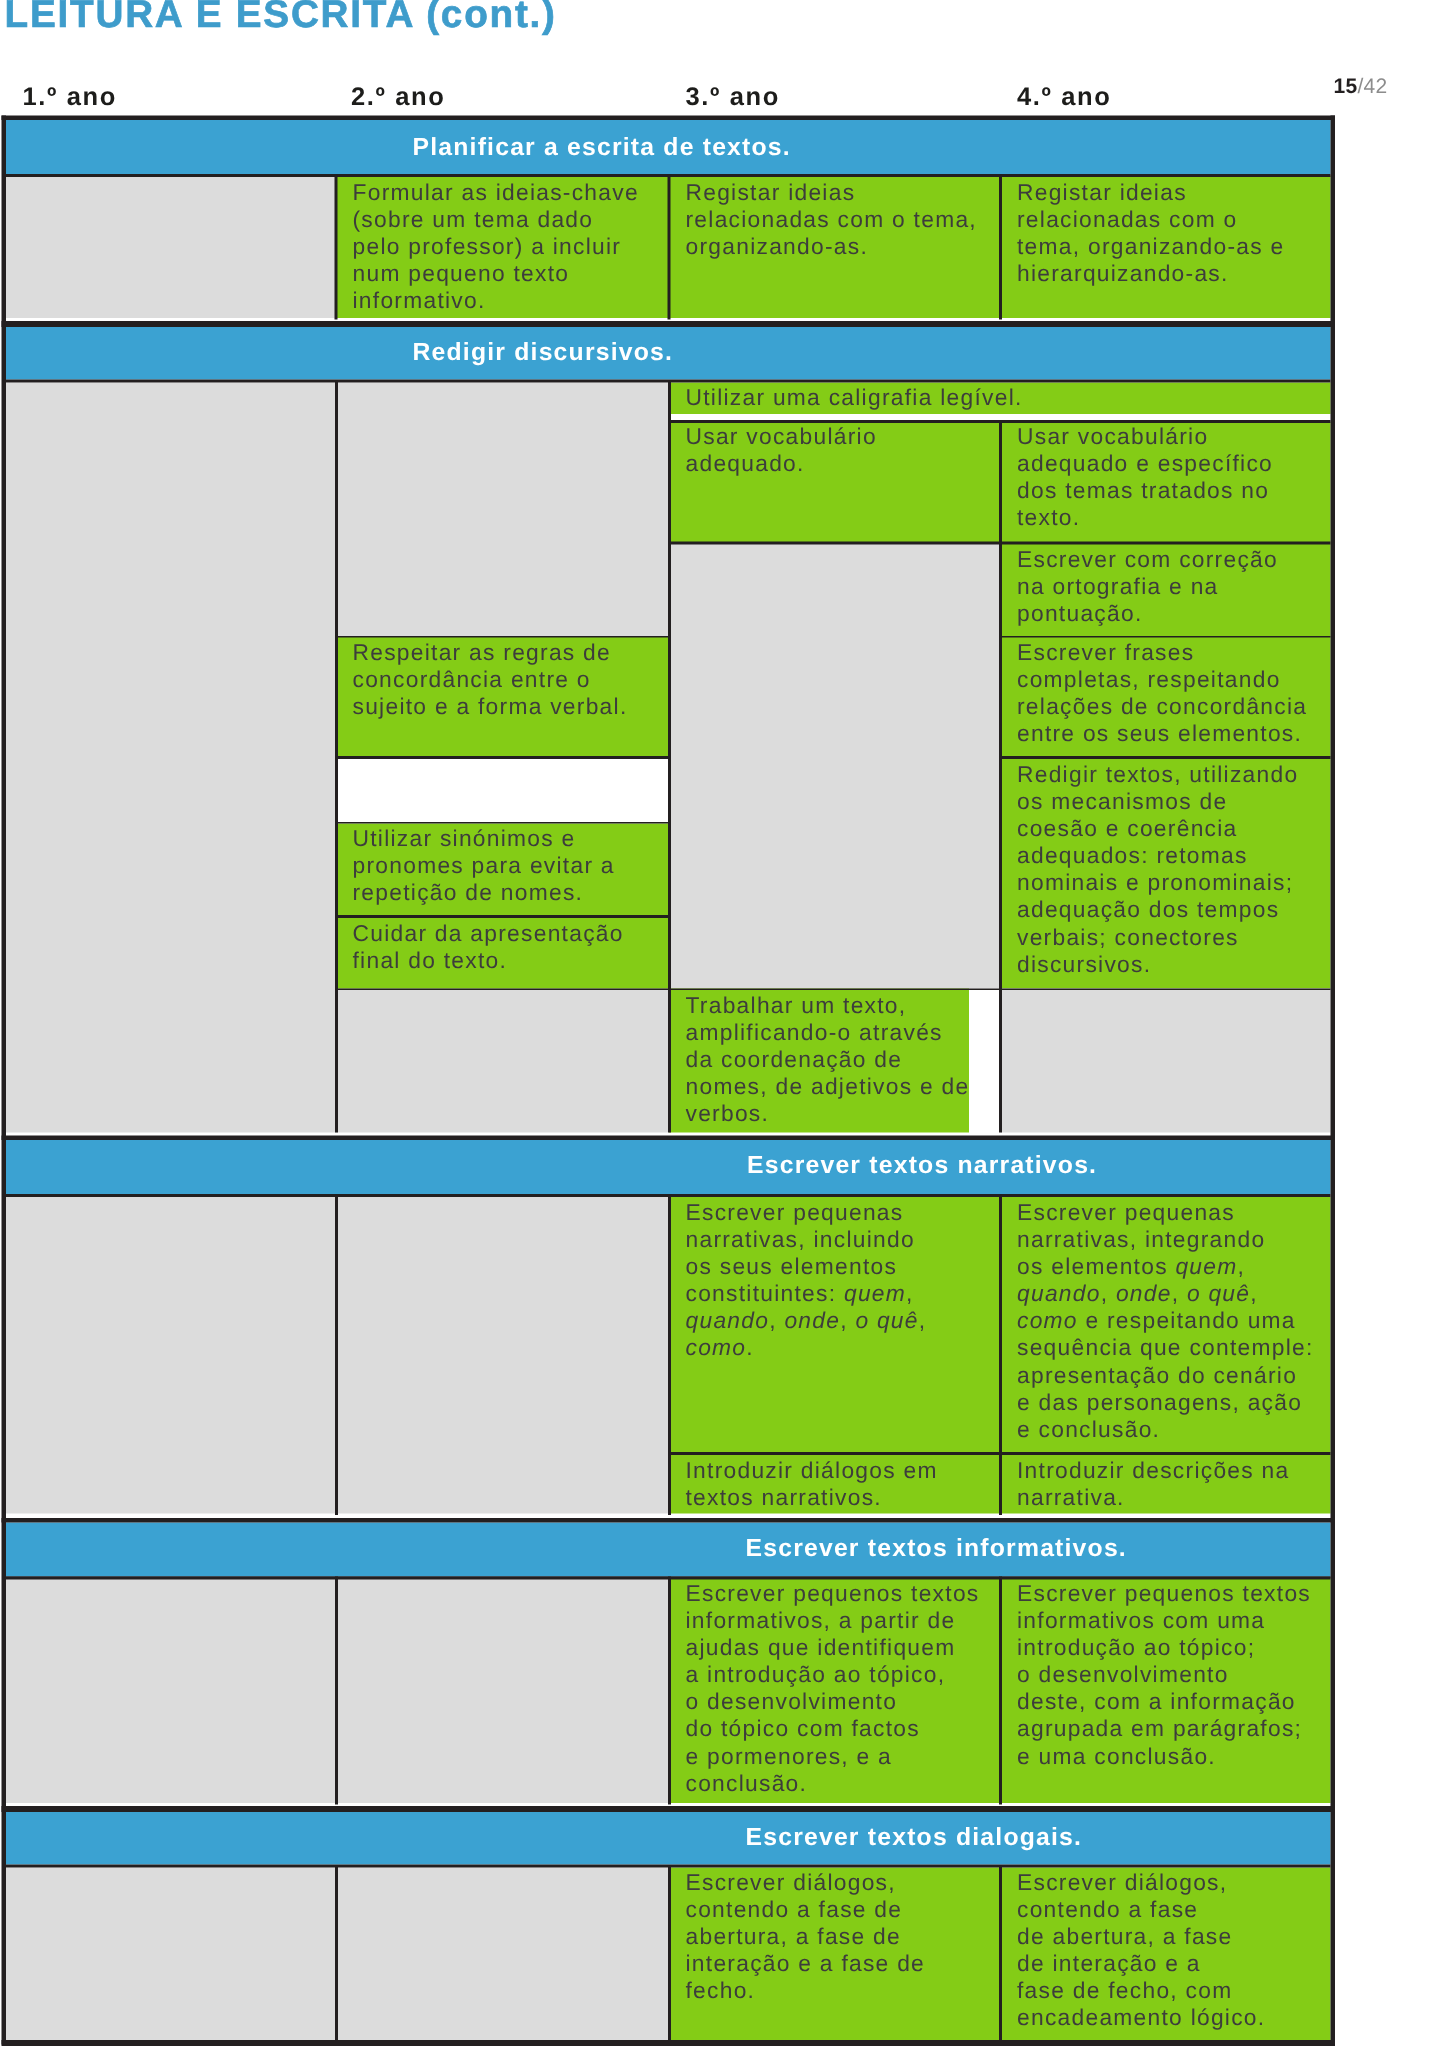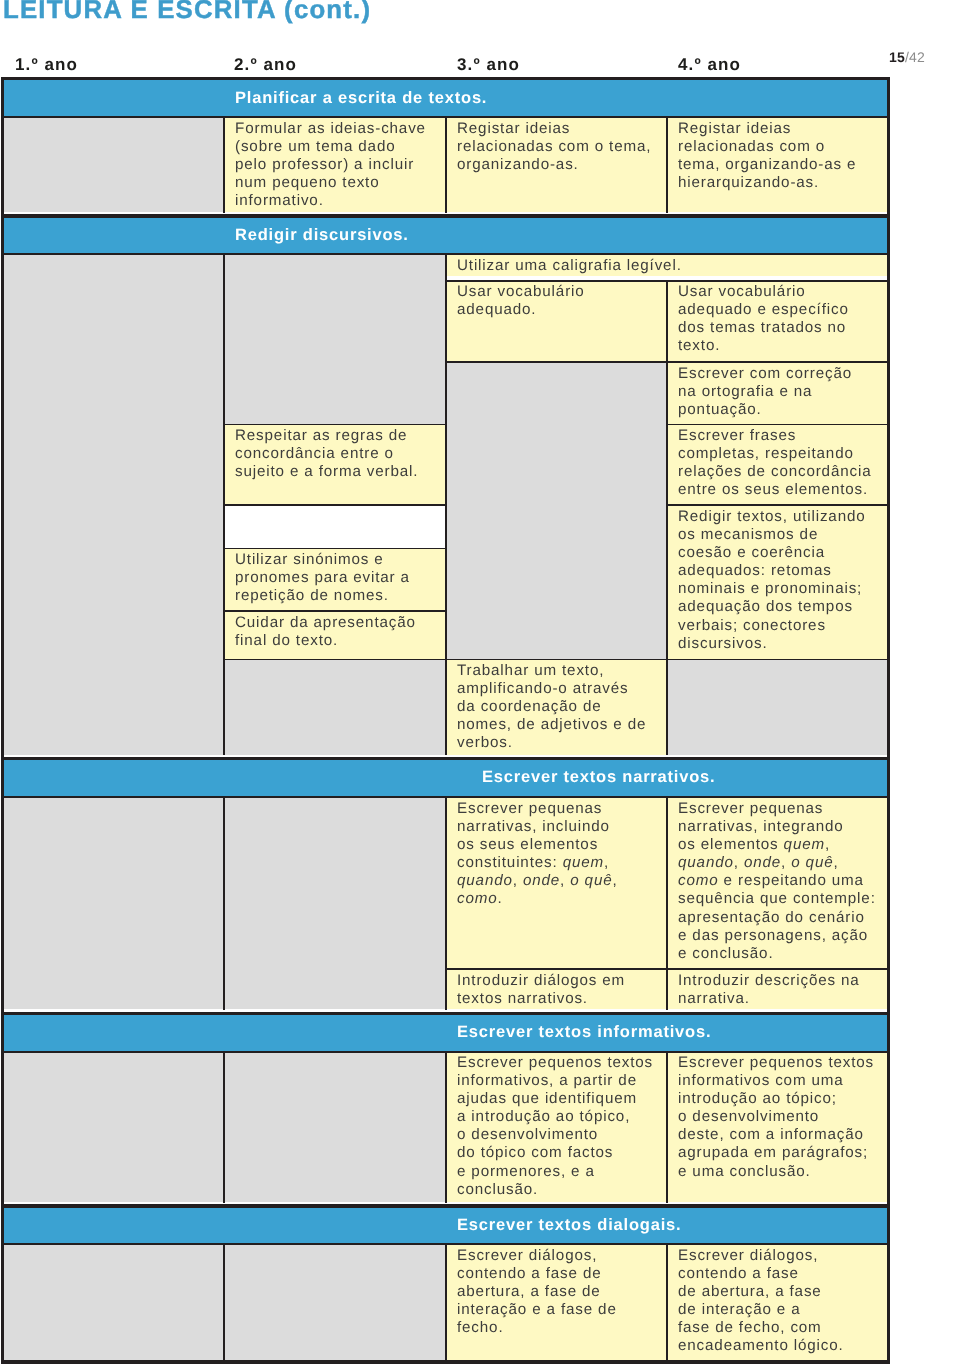--- a/index.html
+++ b/index.html
@@ -13,22 +13,22 @@
          -webkit-text-stroke:0.45px #3e9ccb;will-change:transform;}
   .pageno{position:absolute;left:889px;top:5px;font-size:14px;letter-spacing:0.2px;
           color:#8c8c8c;white-space:nowrap;will-change:transform;margin-top:44px;}
   .pageno b{color:#231f20;font-weight:bold;}
   .heads{position:absolute;left:0;top:0;width:960px;height:76px;}
   .colhead{position:absolute;top:55.2px;font-size:17px;font-weight:bold;color:#1d1d1b;
            white-space:nowrap;letter-spacing:1.1px;will-change:transform;}
   .grid{position:absolute;left:0;top:0;width:960px;height:1366px;}
   .band{position:absolute;background:#3ba2d2;}
   .bandtxt{position:absolute;font-size:16.5px;font-weight:bold;color:#ffffff;
-           white-space:nowrap;line-height:16.5px;letter-spacing:0.8px;will-change:transform;}
-  .cell{position:absolute;box-sizing:border-box;background:#fef9c3;}
+           white-space:nowrap;line-height:16.5px;letter-spacing:0.8px;will-change:transform;margin-left:40px;}
+  .cell{position:absolute;box-sizing:border-box;background:#84cc16;}
   .cell.empty{background:#dcdcdc;}
   .ctext{position:absolute;left:11px;top:2.5px;font-size:15.2px;letter-spacing:0.85px;
          line-height:18.1px;white-space:nowrap;will-change:transform;}
   .ctext i{font-style:italic;}
   .rule{position:absolute;background:#231f20;}
 </style>
 </head>
 <body>
 
 <div class="page">
@@ -75,21 +75,21 @@
     <div class="cell" style="left:667.0px;top:505.0px;width:219.9px;height:154.4px">
       <div class="ctext">Redigir textos, utilizando<br>os mecanismos de<br>coesão e coerência<br>adequados: retomas<br>nominais e pronominais;<br>adequação dos tempos<br>verbais; conectores<br>discursivos.</div>
     </div>
     <div class="cell" style="left:223.9px;top:548.6px;width:222.1px;height:62.4px">
       <div class="ctext">Utilizar sinónimos e<br>pronomes para evitar a<br>repetição de nomes.</div>
     </div>
     <div class="cell" style="left:223.9px;top:611.0px;width:222.1px;height:62px">
       <div class="ctext">Cuidar da apresentação<br>final do texto.</div>
     </div>
     <div class="cell empty" style="left:223.9px;top:659.4px;width:222.1px;height:95.2px"></div>
-    <div class="cell" style="left:446.0px;top:659.4px;width:221.0px;height:95.2px">
+    <div class="cell" style="left:446.0px;top:659.4px;width:200px;height:95.2px">
       <div class="ctext">Trabalhar um texto,<br>amplificando-o através<br>da coordenação de<br>nomes, de adjetivos e de<br>verbos.</div>
     </div>
     <div class="cell empty" style="left:667.0px;top:659.4px;width:219.9px;height:95.2px"></div>
     <div class="cell empty" style="left:4.2px;top:797.7px;width:219.7px;height:211.8px"></div>
     <div class="cell empty" style="left:223.9px;top:797.7px;width:222.1px;height:211.8px"></div>
     <div class="cell" style="left:446.0px;top:797.7px;width:221.0px;height:171.5px">
       <div class="ctext">Escrever pequenas<br>narrativas, incluindo<br>os seus elementos<br>constituintes: <i>quem</i>,<br><i>quando</i>, <i>onde</i>, <i>o quê</i>,<br><i>como</i>.</div>
     </div>
     <div class="cell" style="left:667.0px;top:797.7px;width:219.9px;height:171.5px">
       <div class="ctext">Escrever pequenas<br>narrativas, integrando<br>os elementos <i>quem</i>,<br><i>quando</i>, <i>onde</i>, <i>o quê</i>,<br><i>como</i> e respeitando uma<br>sequência que contemple:<br>apresentação do cenário<br>e das personagens, ação<br>e conclusão.</div>
@@ -114,21 +114,21 @@
       <div class="ctext">Escrever diálogos,<br>contendo a fase de<br>abertura, a fase de<br>interação e a fase de<br>fecho.</div>
     </div>
     <div class="cell" style="left:667.0px;top:1244.7px;width:219.9px;height:114.9px">
       <div class="ctext">Escrever diálogos,<br>contendo a fase<br>de abertura, a fase<br>de interação e a<br>fase de fecho, com<br>encadeamento lógico.</div>
     </div>
     <div class="band" style="left:4.2px;top:80.4px;width:882.7px;height:35.5px"></div>
     <div class="bandtxt" style="left:235.2px;top:89.5px">Planificar a escrita de textos.</div>
     <div class="band" style="left:4.2px;top:217.8px;width:882.7px;height:35.5px"></div>
     <div class="bandtxt" style="left:235.2px;top:226.9px">Redigir discursivos.</div>
     <div class="band" style="left:4.2px;top:760.2px;width:882.7px;height:35.5px"></div>
-    <div class="bandtxt" style="left:482px;top:769.3px">Escrever textos narrativos.</div>
+    <div class="bandtxt" style="left:458px;top:769.3px">Escrever textos narrativos.</div>
     <div class="band" style="left:4.2px;top:1015.1px;width:882.7px;height:35.5px"></div>
     <div class="bandtxt" style="left:457.3px;top:1024.2px">Escrever textos informativos.</div>
     <div class="band" style="left:4.2px;top:1207.7px;width:882.7px;height:35.5px"></div>
     <div class="bandtxt" style="left:457.3px;top:1216.8px">Escrever textos dialogais.</div>
     <div class="rule" style="left:1.30px;top:76.90px;width:888.50px;height:3.60px"></div>
     <div class="rule" style="left:4.20px;top:116.00px;width:882.70px;height:2.00px"></div>
     <div class="rule" style="left:1.30px;top:214.30px;width:888.50px;height:3.60px"></div>
     <div class="rule" style="left:4.20px;top:253.00px;width:882.70px;height:2.00px"></div>
     <div class="rule" style="left:1.30px;top:756.70px;width:888.50px;height:3.60px"></div>
     <div class="rule" style="left:4.20px;top:796.00px;width:882.70px;height:2.00px"></div>

